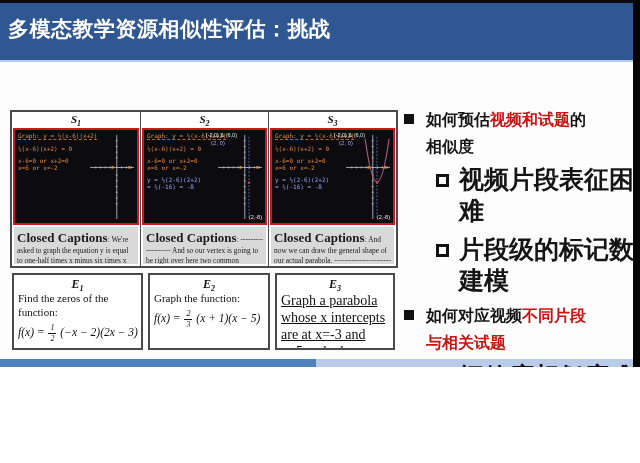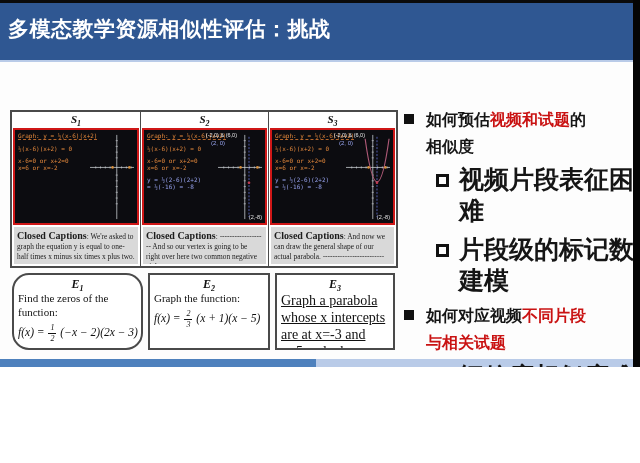--- a/index.html
+++ b/index.html
@@ -32,26 +32,26 @@
   .orange { color:#e2873b; }
   .blue-hw { color:#97a3ee; }
   .underlined { border-bottom:1px dashed #b5652a; display:inline-block; }
   .bl-gap { height:5px; }
   .axes { position:absolute; right:1px; top:3px; }
   .ann-tr-w { position:absolute; top:2px; right:28px; font-size:5.5px; color:#e6e6e6; white-space:nowrap; }
   .ann-tr-b { position:absolute; top:10px; right:40px; font-size:6px; color:#97a3ee; white-space:nowrap; }
   .ann-br-w { position:absolute; bottom:3px; right:3px; font-size:5.5px; color:#e6e6e6; white-space:nowrap; }
   .caption { margin:2px 2px 0 2px; background:#d9d9d9; height:37px; overflow:hidden;
     font-family:"Liberation Serif", serif; font-size:7.4px; line-height:1.33; color:#1c1c1c; padding:2px 3px; }
-  .caption b { font-size:10px; }
+  .caption b { font-size:13px; }
 
   
   .ex-box { position:absolute; top:273px; height:77px; border:2px solid #4a4a4a; background:#ffffff;
     font-family:"Liberation Serif", serif; color:#111; padding:2px 4px; overflow:hidden; }
-  .ex1 { left:12px; width:131px;border-radius:17px; }
+  .ex1 { left:12px; width:131px; }
   .ex2 { left:148px; width:122px; }
   .ex3 { left:275px; width:120px; }
   .ex-header { text-align:center; font-weight:bold; font-style:italic; font-size:12px; height:15px; }
   .ex-header sub { font-size:8px; }
   .ex-prompt { font-size:11px; line-height:1.25; }
   .ex3 .ex-prompt { font-size:14px; line-height:1.22;text-decoration:underline; }
   .ex-formula { font-size:11.5px; font-style:italic; margin-top:4px; white-space:nowrap; }
   .frac { display:inline-block; vertical-align:middle; text-align:center; line-height:1; margin:0 1px; }
   .frac .num { display:block; border-bottom:1px solid #111; padding:0 2px 1px 2px; font-size:8px; }
   .frac .den { display:block; padding-top:1px; font-size:8px; }

